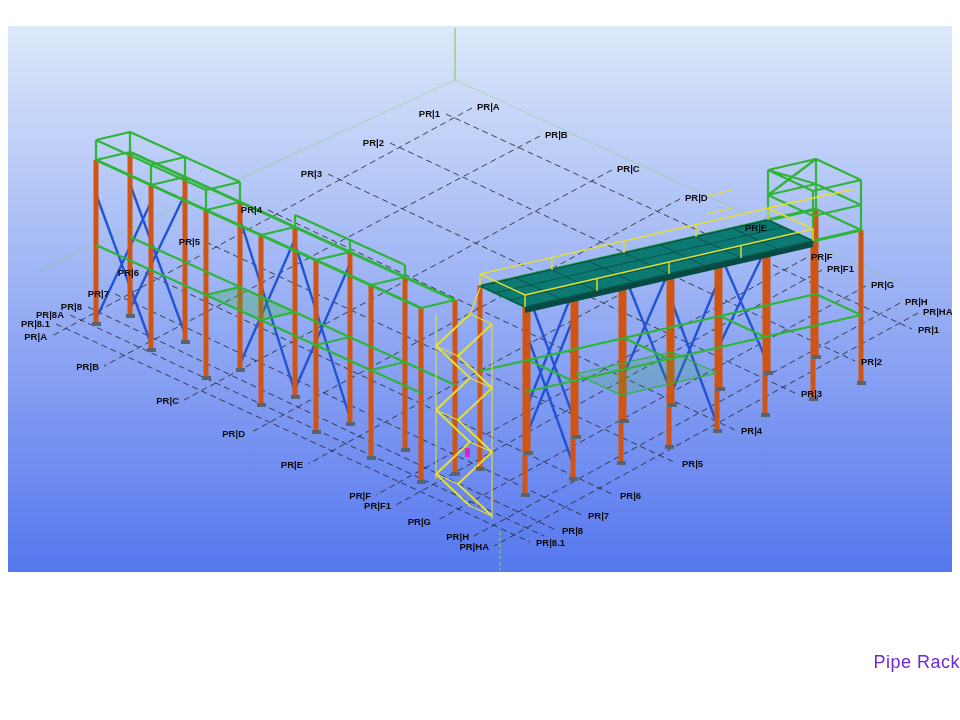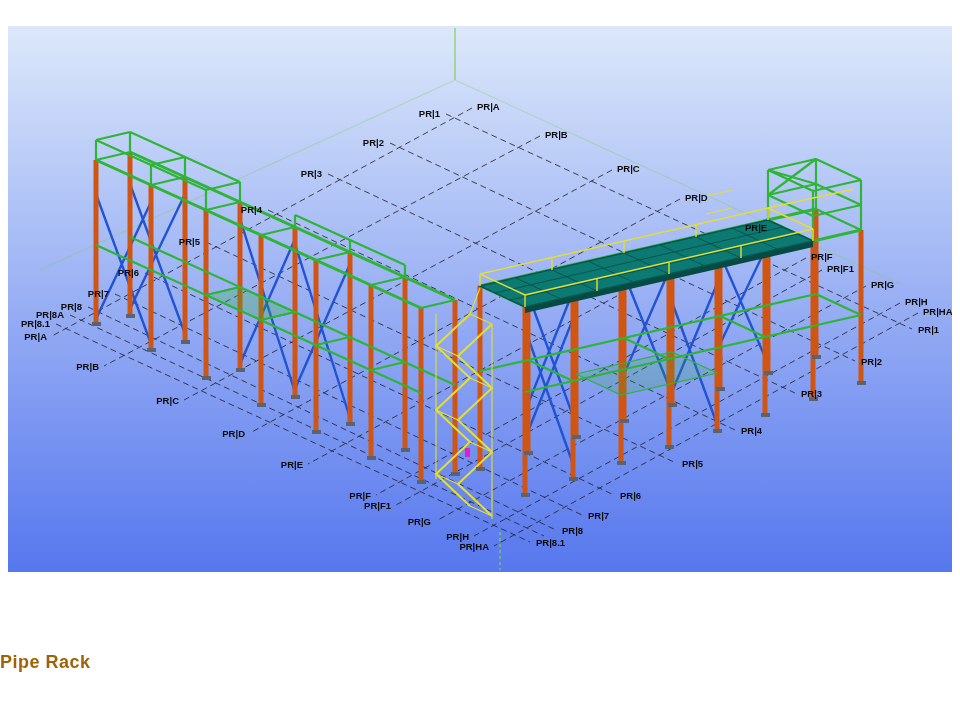--- a/index.html
+++ b/index.html
@@ -7,22 +7,22 @@
     width:960px;height:720px;position:relative;overflow:hidden;
     background:#ffffff;
     font-family:"Liberation Sans",sans-serif;
   }
   .viewport{
     position:absolute;left:8px;top:26px;width:944px;height:546px;
     background:linear-gradient(to bottom, var(--bg-top,#dce8fa), var(--bg-bottom,#5677ee));
   }
   .viewport svg{position:absolute;left:0;top:0;width:100%;height:100%;display:block;}
   .caption{
-    position:absolute;left:0;top:652px;width:100%;text-align:left;
-    font-weight:bold;font-size:18px;letter-spacing:.5px;color:#a16207;
+    position:absolute;left:0;top:652px;width:100%;text-align:right;
+    font-weight:normal;font-size:18px;letter-spacing:.5px;color:#6d28d9;
   }
   .col{stroke:var(--c-column,#d15512);stroke-width:5;fill:none;}
   .beam{stroke:var(--c-beam,#2eb437);stroke-width:2.2;fill:none;}
   .beam-heavy{stroke:var(--c-beam,#2eb437);stroke-width:3;fill:none;}
   .brace{stroke:var(--c-brace,#2153d4);stroke-width:2.4;fill:none;}
   .rail{stroke:var(--c-rail,#e4df31);stroke-width:1.4;fill:none;}
   .stair{stroke:var(--c-stair,#e4df31);stroke-width:2;fill:none;}
   .stair-thin{stroke:var(--c-stair,#e4df31);stroke-width:1.1;fill:none;}
   .deckline{stroke:var(--c-deck_line,#07554e);stroke-width:1;fill:none;}
   .gridline{stroke:var(--c-grid_line,#23262e);stroke-width:1;stroke-dasharray:6 4;opacity:.85;fill:none;}

